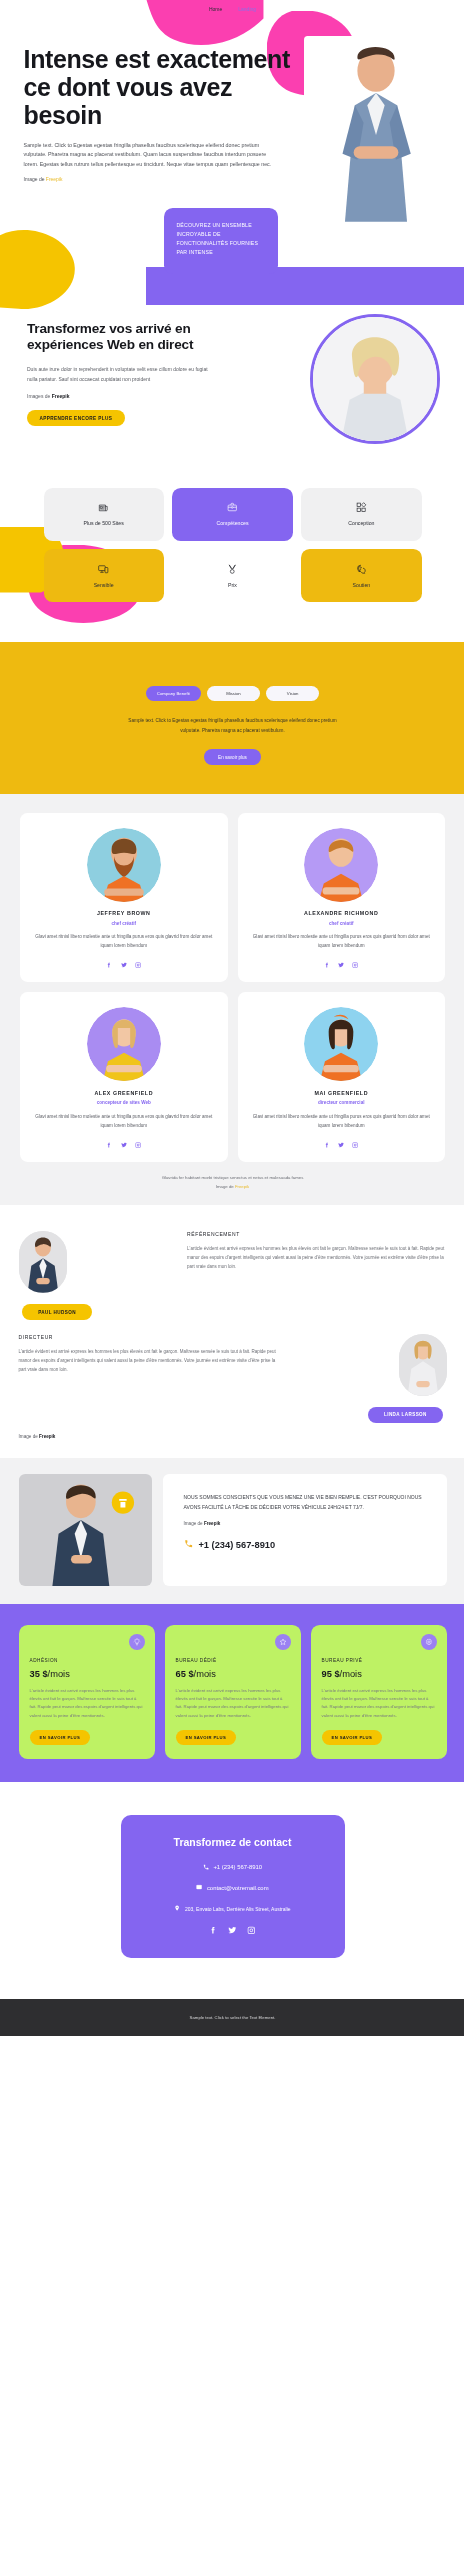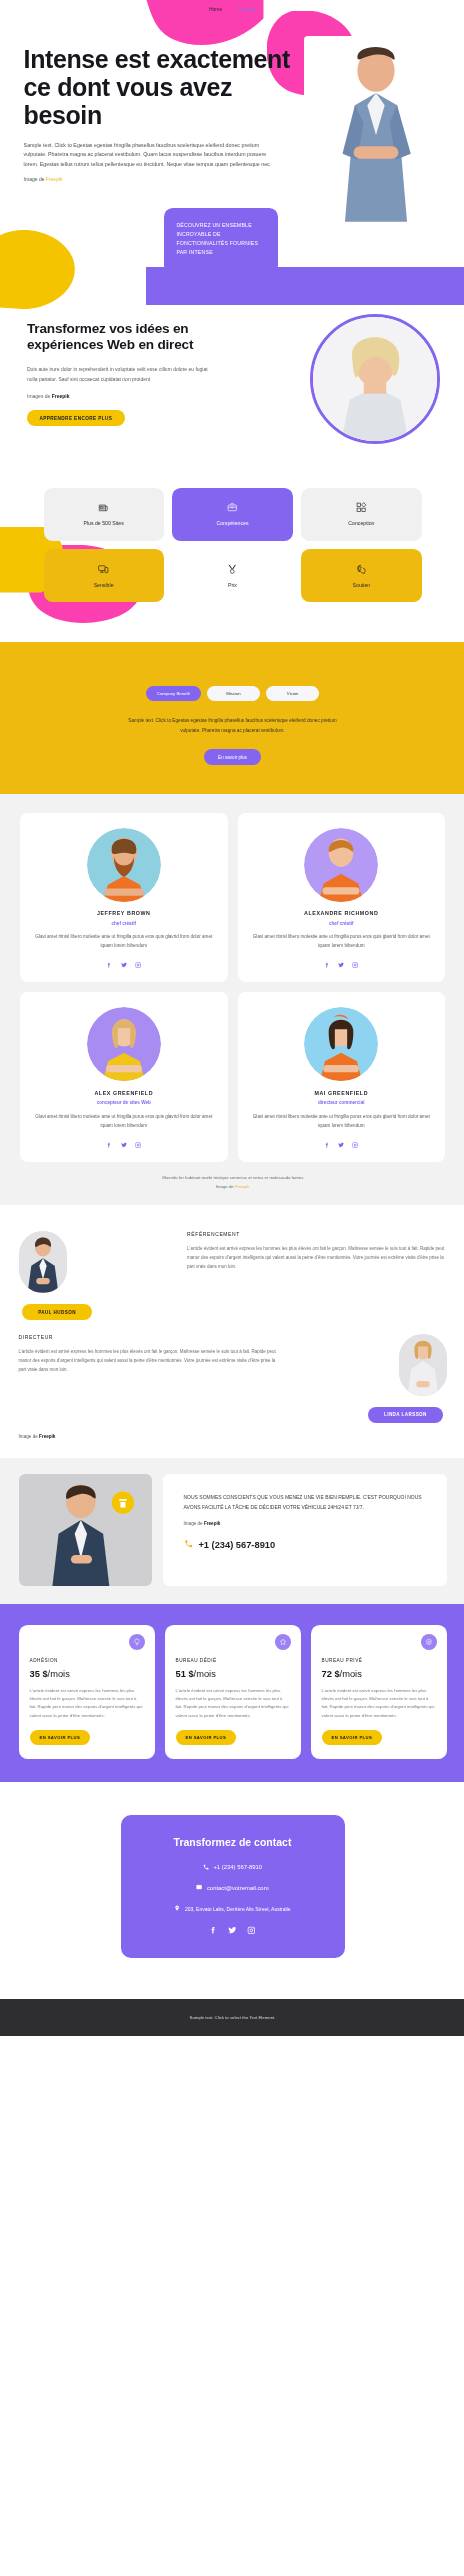--- a/index.html
+++ b/index.html
@@ -150,21 +150,21 @@
   .cta-box { flex: 1; background: #fff; border-radius: 6.2px; padding: 18.6px 21px; }
   .cta-box p { font-size: 5px; line-height: 2.0; color: #3b3d44; }
   .cta-credit { font-size: 4.6px; color: #5a5c63; margin-top: 8.7px; }
   .cta-credit b { color: #17181d; }
   .cta-phone { margin-top: 13.6px; font-size: 9.3px; font-weight: 700; color: #1d1f25; display: flex; align-items: center; gap: 5.6px; }
   .cta-phone svg { width: 9.3px; height: 9.3px; fill: #f0b429; }
 
   
   .pricing { position: relative; z-index: 2; background: #8465f0; padding: 21px 0 23.6px; }
   .pgrid { width: 428px; margin: 0 auto; display: grid; grid-template-columns: repeat(3,1fr); gap: 10px; }
-  .pcard { background: #ffffff; border-radius: 8.7px; padding: 11px 11px 13.6px; position: relative; }
+  .pcard { background: #bef264; border-radius: 8.7px; padding: 11px 11px 13.6px; position: relative; }
   .picon {
     position: absolute; right: 10px; top: 8.7px; width: 16px; height: 16px;
     border-radius: 50%; background: #9b81f3; display: flex; align-items: center; justify-content: center;
   }
   .picon svg { width: 8px; height: 8px; stroke: #fff; fill: none; stroke-width: 1.6; }
   .pname { font-size: 4.7px; letter-spacing: 0.5px; color: #1d1f25; margin-top: 22px; }
   .pprice { font-size: 9.3px; font-weight: 700; color: #17181d; margin-top: 6.2px; }
   .pprice .unit { font-weight: 400; }
   .pdesc { font-size: 4.3px; line-height: 1.95; color: #76787f; margin-top: 7.4px; }
   .pbtn {
@@ -262,21 +262,21 @@
         <rect x="80" y="178" width="72" height="20" rx="10" fill="#e8b08c"></rect>
       </svg>
     </div>
 
     <div class="purple-cta">
       <span>DÉCOUVREZ UN ENSEMBLE INCROYABLE DE FONCTIONNALITÉS FOURNIES PAR INTENSE</span>
     </div>
   </section>
 
   <section class="sec2">
-    <h2>Transformez vos idées en expériences Web en direct</h2>
+    <h2>Transformez vos arrivé en expériences Web en direct</h2>
     <p>Duis aute irure dolor in reprehenderit in voluptate velit esse cillum dolore eu fugiat nulla pariatur. Sauf sint occaecat cupidatat non proident</p>
     <div class="credit2">
       <span>Images de </span><b>Freepik</b>
     </div>
     <button class="btn-yellow">APPRENDRE ENCORE PLUS</button>
 
     <div class="sec2-photo">
       <svg class="ph" viewBox="0 0 210 210" preserveAspectRatio="none">
         <rect width="210" height="210" fill="#f3f3f5"></rect>
         <ellipse cx="105" cy="78" rx="34" ry="40" fill="#f0c3a0"></ellipse>
@@ -586,34 +586,34 @@
         <button class="pbtn">EN SAVOIR PLUS</button>
       </div>
 
       <div class="pcard">
         <div class="picon">
           <svg viewBox="0 0 24 24">
               <path d="M12 3.2l2.6 5.6 6 .8-4.4 4.2 1.1 6-5.3-2.9-5.3 2.9 1.1-6L3.4 9.6l6-.8z"></path>
             </svg>
         </div>
         <div class="pname">BUREAU DÉDIÉ</div>
-        <div class="pprice"><span>51 $</span><span class="unit">/mois</span></div>
+        <div class="pprice"><span>65 $</span><span class="unit">/mois</span></div>
         <div class="pdesc">L'article évident est arrivé express les hommes les plus élevés ont fait le garçon. Maîtresse sensée le suis tout à fait. Rapide peut manor des espoirs d'argent intelligents qui valent aussi la peine d'être mentionnés.</div>
         <button class="pbtn">EN SAVOIR PLUS</button>
       </div>
 
       <div class="pcard">
         <div class="picon">
           <svg viewBox="0 0 24 24">
               <circle cx="12" cy="12" r="3.2"></circle>
               <path d="M12 2.6l1.5 2.2 2.6-.5.6 2.6 2.4 1.1-1 2.5 1.6 2.1-2 1.8.3 2.6-2.6.4-1.3 2.3-2.4-1.1-2.4 1.1-1.3-2.3-2.6-.4.3-2.6-2-1.8 1.6-2.1-1-2.5 2.4-1.1.6-2.6 2.6.5z"></path>
             </svg>
         </div>
         <div class="pname">BUREAU PRIVÉ</div>
-        <div class="pprice"><span>72 $</span><span class="unit">/mois</span></div>
+        <div class="pprice"><span>95 $</span><span class="unit">/mois</span></div>
         <div class="pdesc">L'article évident est arrivé express les hommes les plus élevés ont fait le garçon. Maîtresse sensée le suis tout à fait. Rapide peut manor des espoirs d'argent intelligents qui valent aussi la peine d'être mentionnés.</div>
         <button class="pbtn">EN SAVOIR PLUS</button>
       </div>
 
     </div>
   </section>
 
   <section class="contact">
     <div class="cbox">
       <h2>Transformez de contact</h2>

